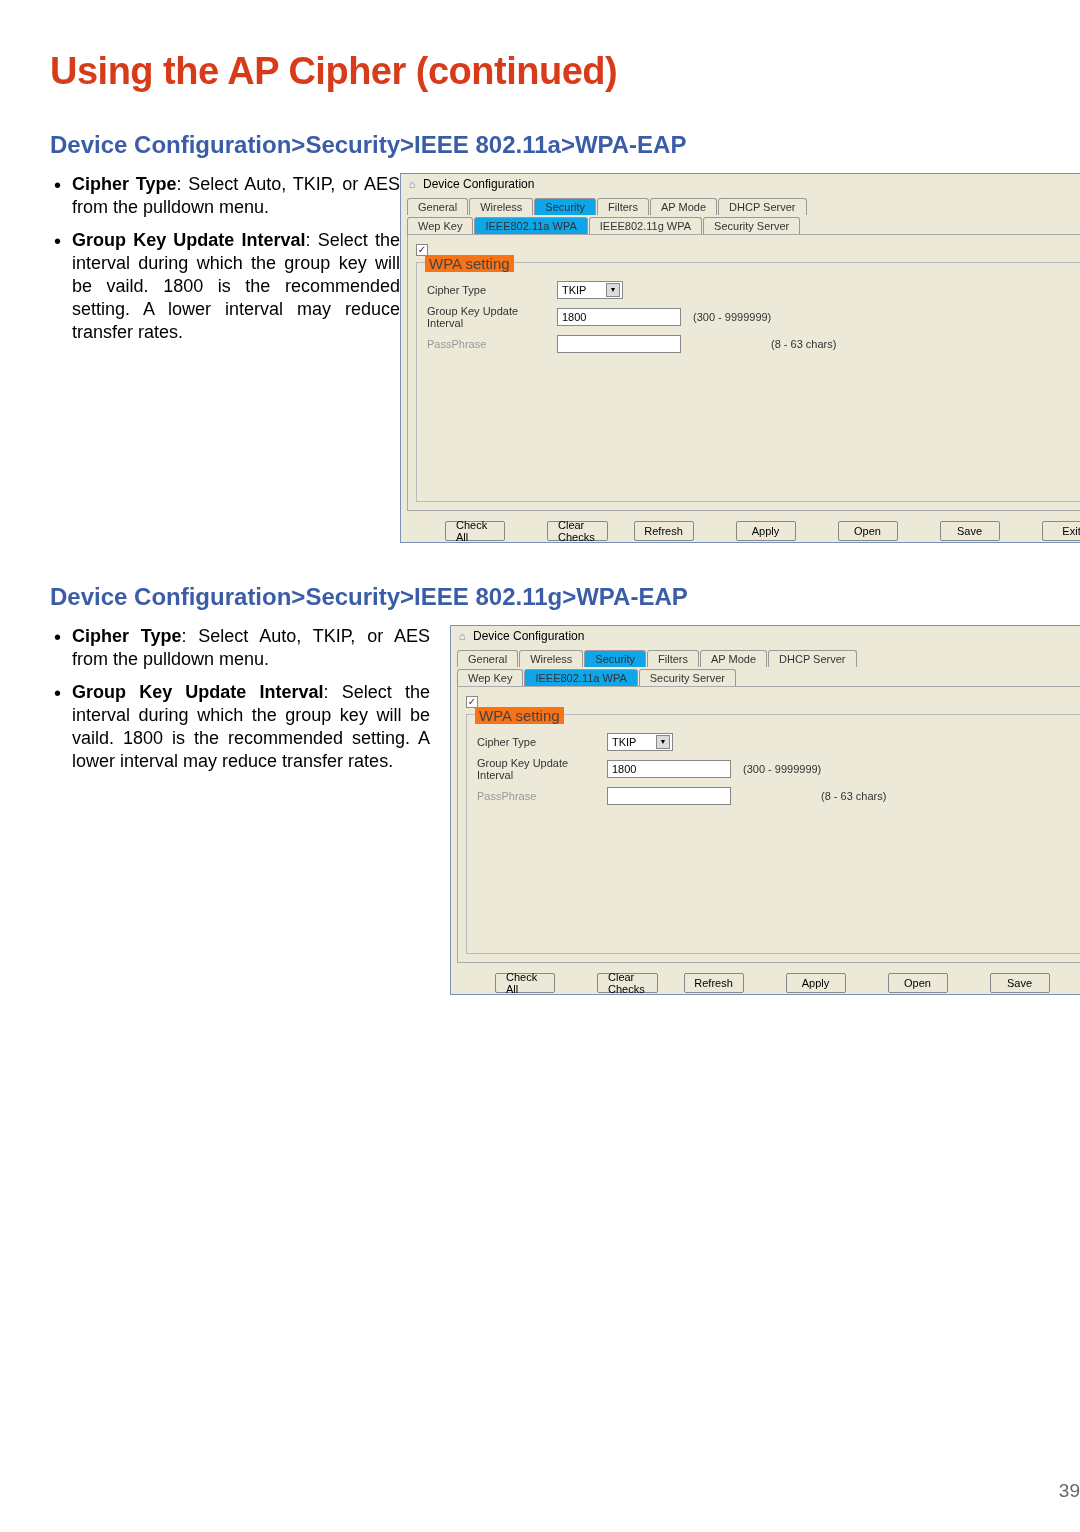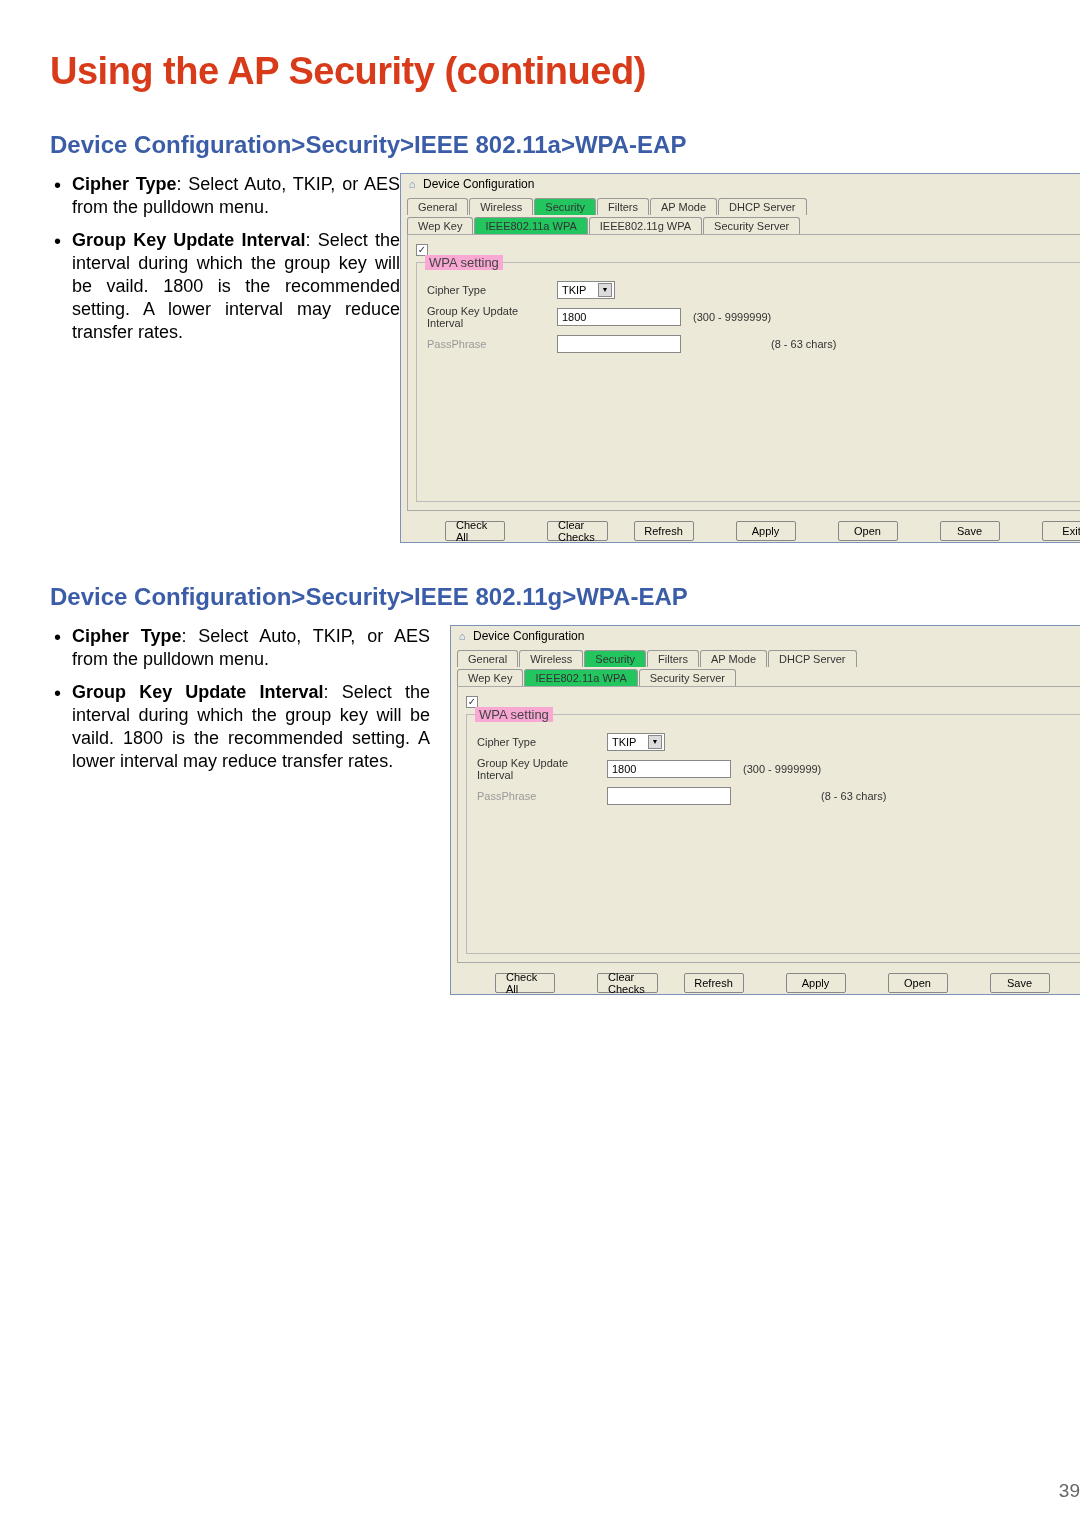--- a/index.html
+++ b/index.html
@@ -106,21 +106,21 @@
     padding: 2px 10px;
     background: #ece9d8;
     border: 1px solid #999;
     border-bottom: none;
     border-radius: 3px 3px 0 0;
     margin-right: 1px;
     font-size: 11px;
     color: #333;
   }
   .tab.active {
-    background: #22c55e;
+    background: #0ea5e9;
     position: relative;
     z-index: 2;
   }
   .subtab-row {
     display: flex;
     padding: 0 6px 0 6px;
     margin-top: 2px;
   }
   .content-pane {
     flex: 1;
@@ -143,38 +143,38 @@
     border: 1px solid #bbb;
     margin-top: 6px;
     padding: 18px 10px 10px 10px;
     position: relative;
     height: 240px;
   }
   .legend {
     position: absolute;
     top: -8px;
     left: 8px;
-    background: #f9a8d4;
+    background: #f97316;
     padding: 0 4px;
-    font-size: 13px;
+    font-size: 15px;
     color: #444;
   }
   .form-row {
     display: flex;
     align-items: center;
     margin-bottom: 6px;
     font-size: 11px;
   }
   .form-label {
     width: 130px;
     color: #333;
   }
   .form-label.grey { color: #999; }
   .select {
-    width: 58px;
+    width: 66px;
     height: 18px;
     border: 1px solid #888;
     background: #fff;
     display: flex;
     align-items: center;
     justify-content: space-between;
     padding: 0 2px 0 4px;
   }
   .select .arrow {
     width: 14px; height: 14px;
@@ -223,21 +223,21 @@
     bottom: 30px;
     left: 0; right: 0;
     text-align: right;
     font-size: 19px;
     color: #666;
   }
 </style>
 </head>
 <body>
 
-<h1 class="page-title">Using the AP Security (continued)</h1>
+<h1 class="page-title">Using the AP Cipher (continued)</h1>
 
 <h2 class="section-heading">Device Configuration&gt;Security&gt;IEEE 802.11a&gt;WPA-EAP</h2>
 <div class="section">
   <div class="text-col">
     <ul>
       <li><span class="b">Cipher Type</span><span>: Select Auto, TKIP, or AES from the pulldown menu.</span></li>
       <li><span class="b">Group Key Update Interval</span><span>: Select the interval during which the group key will be vaild. 1800 is the recommended setting. A lower interval may reduce transfer rates.</span></li>
     </ul>
   </div>
 

